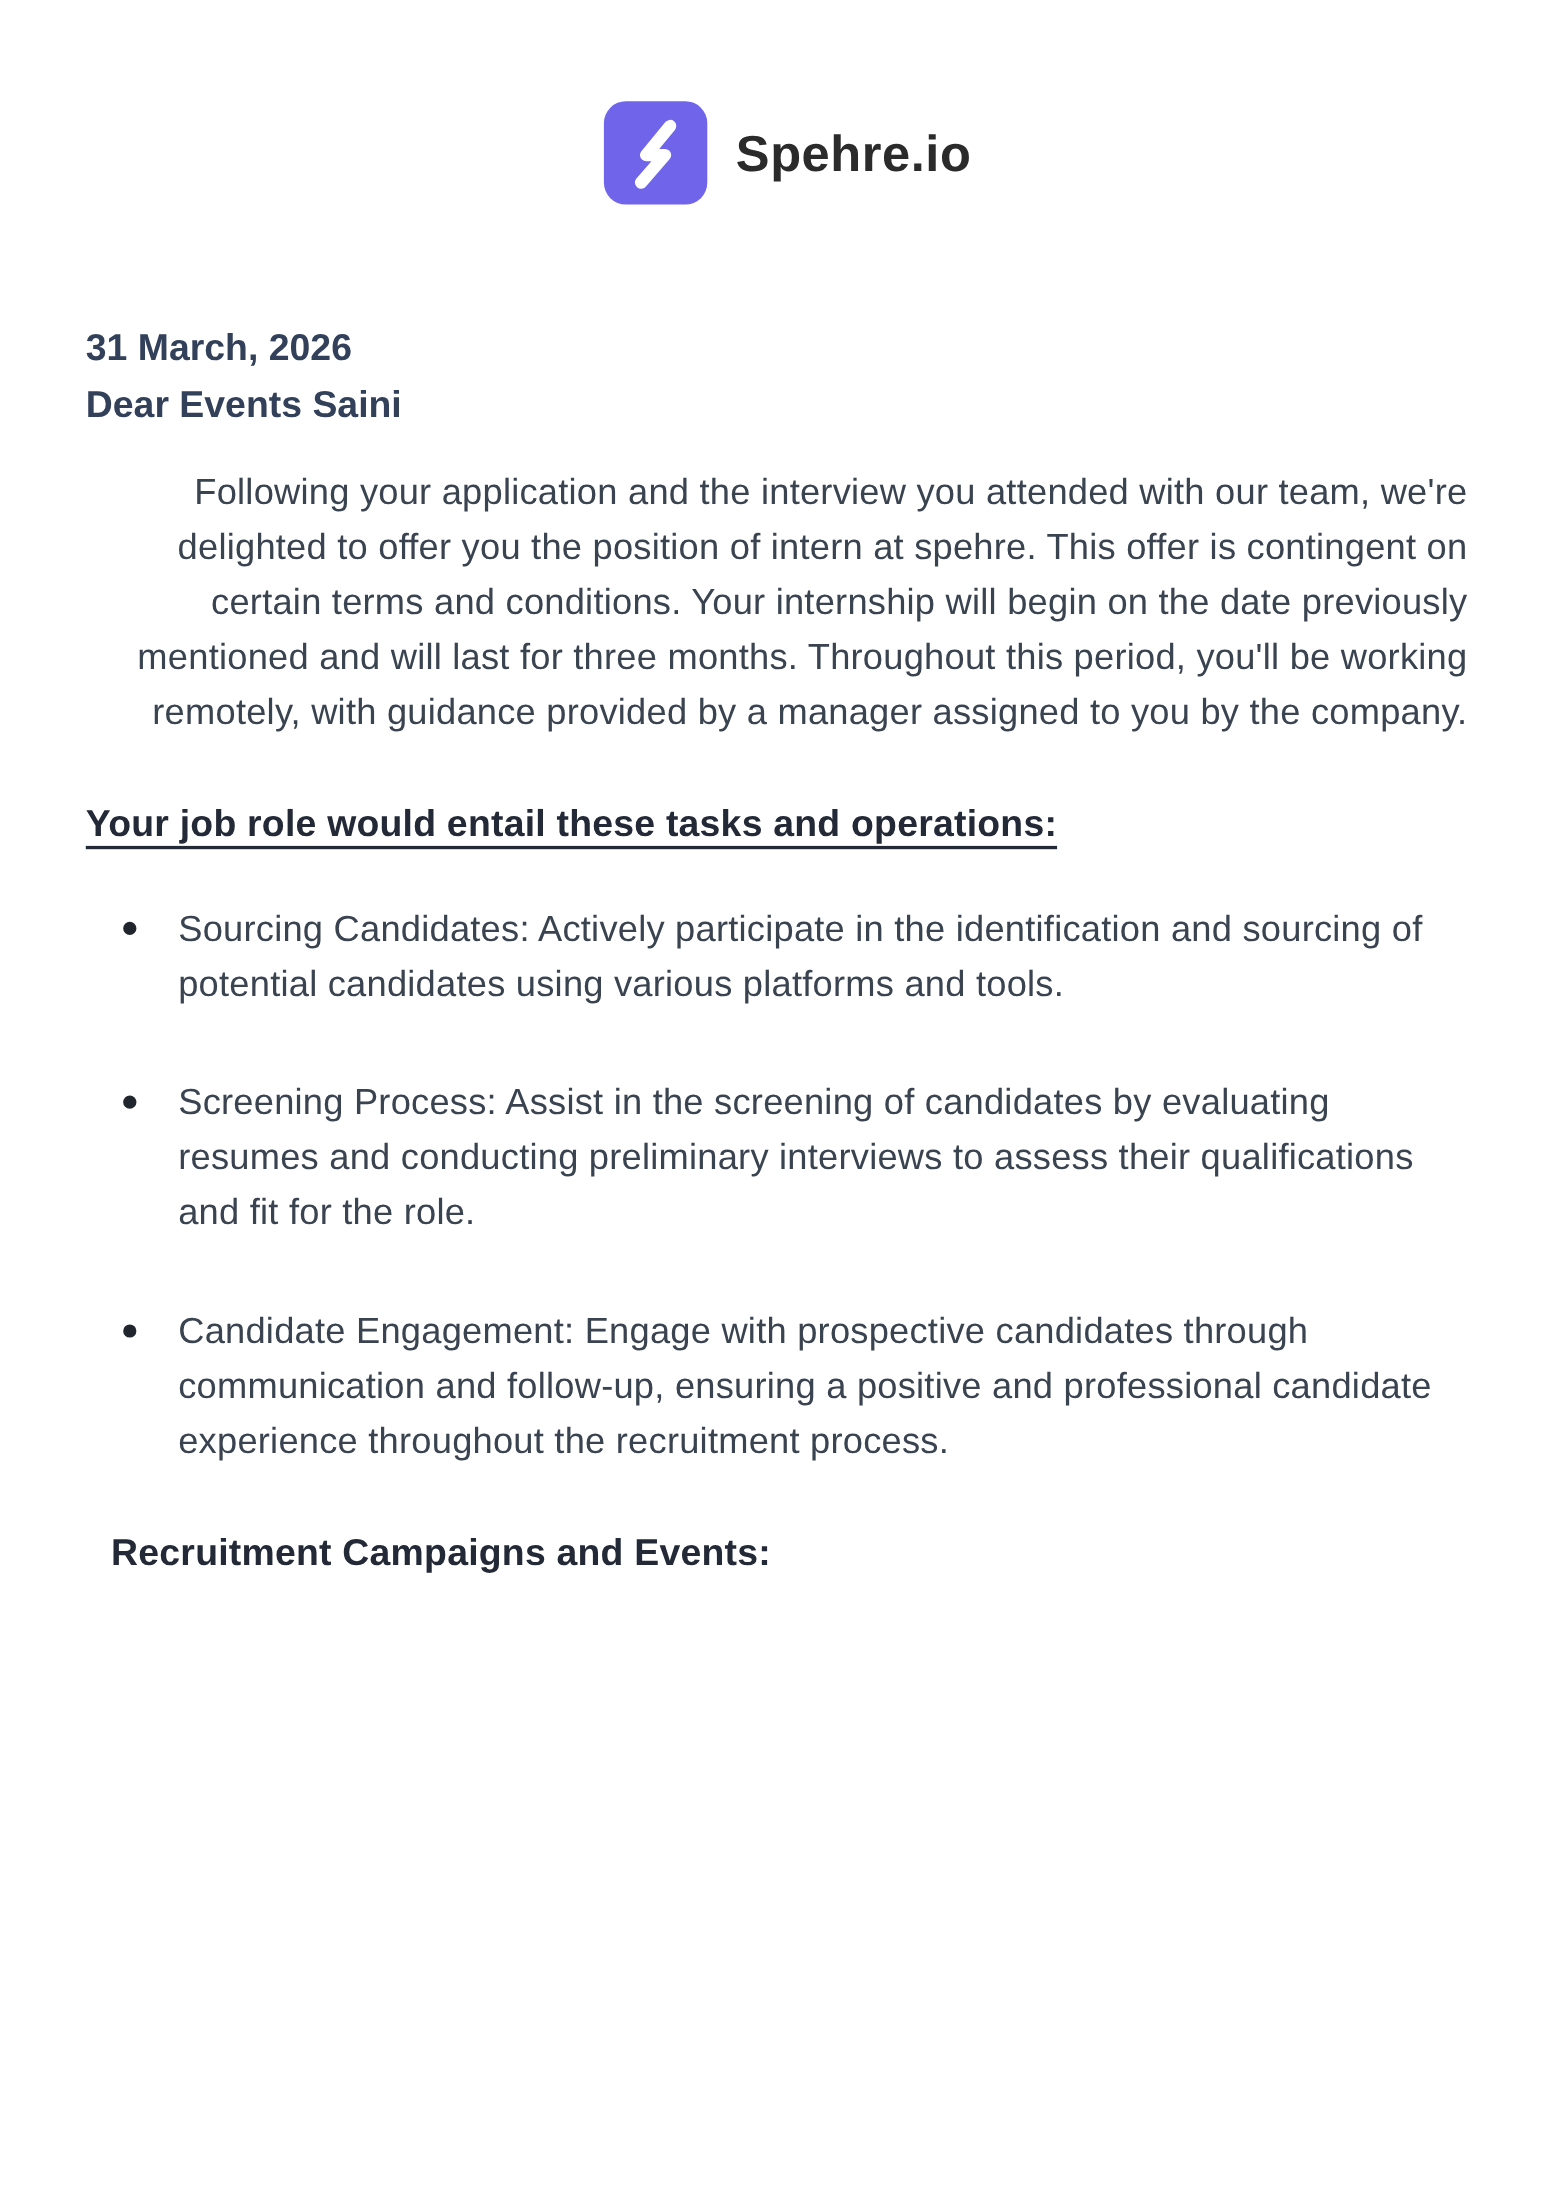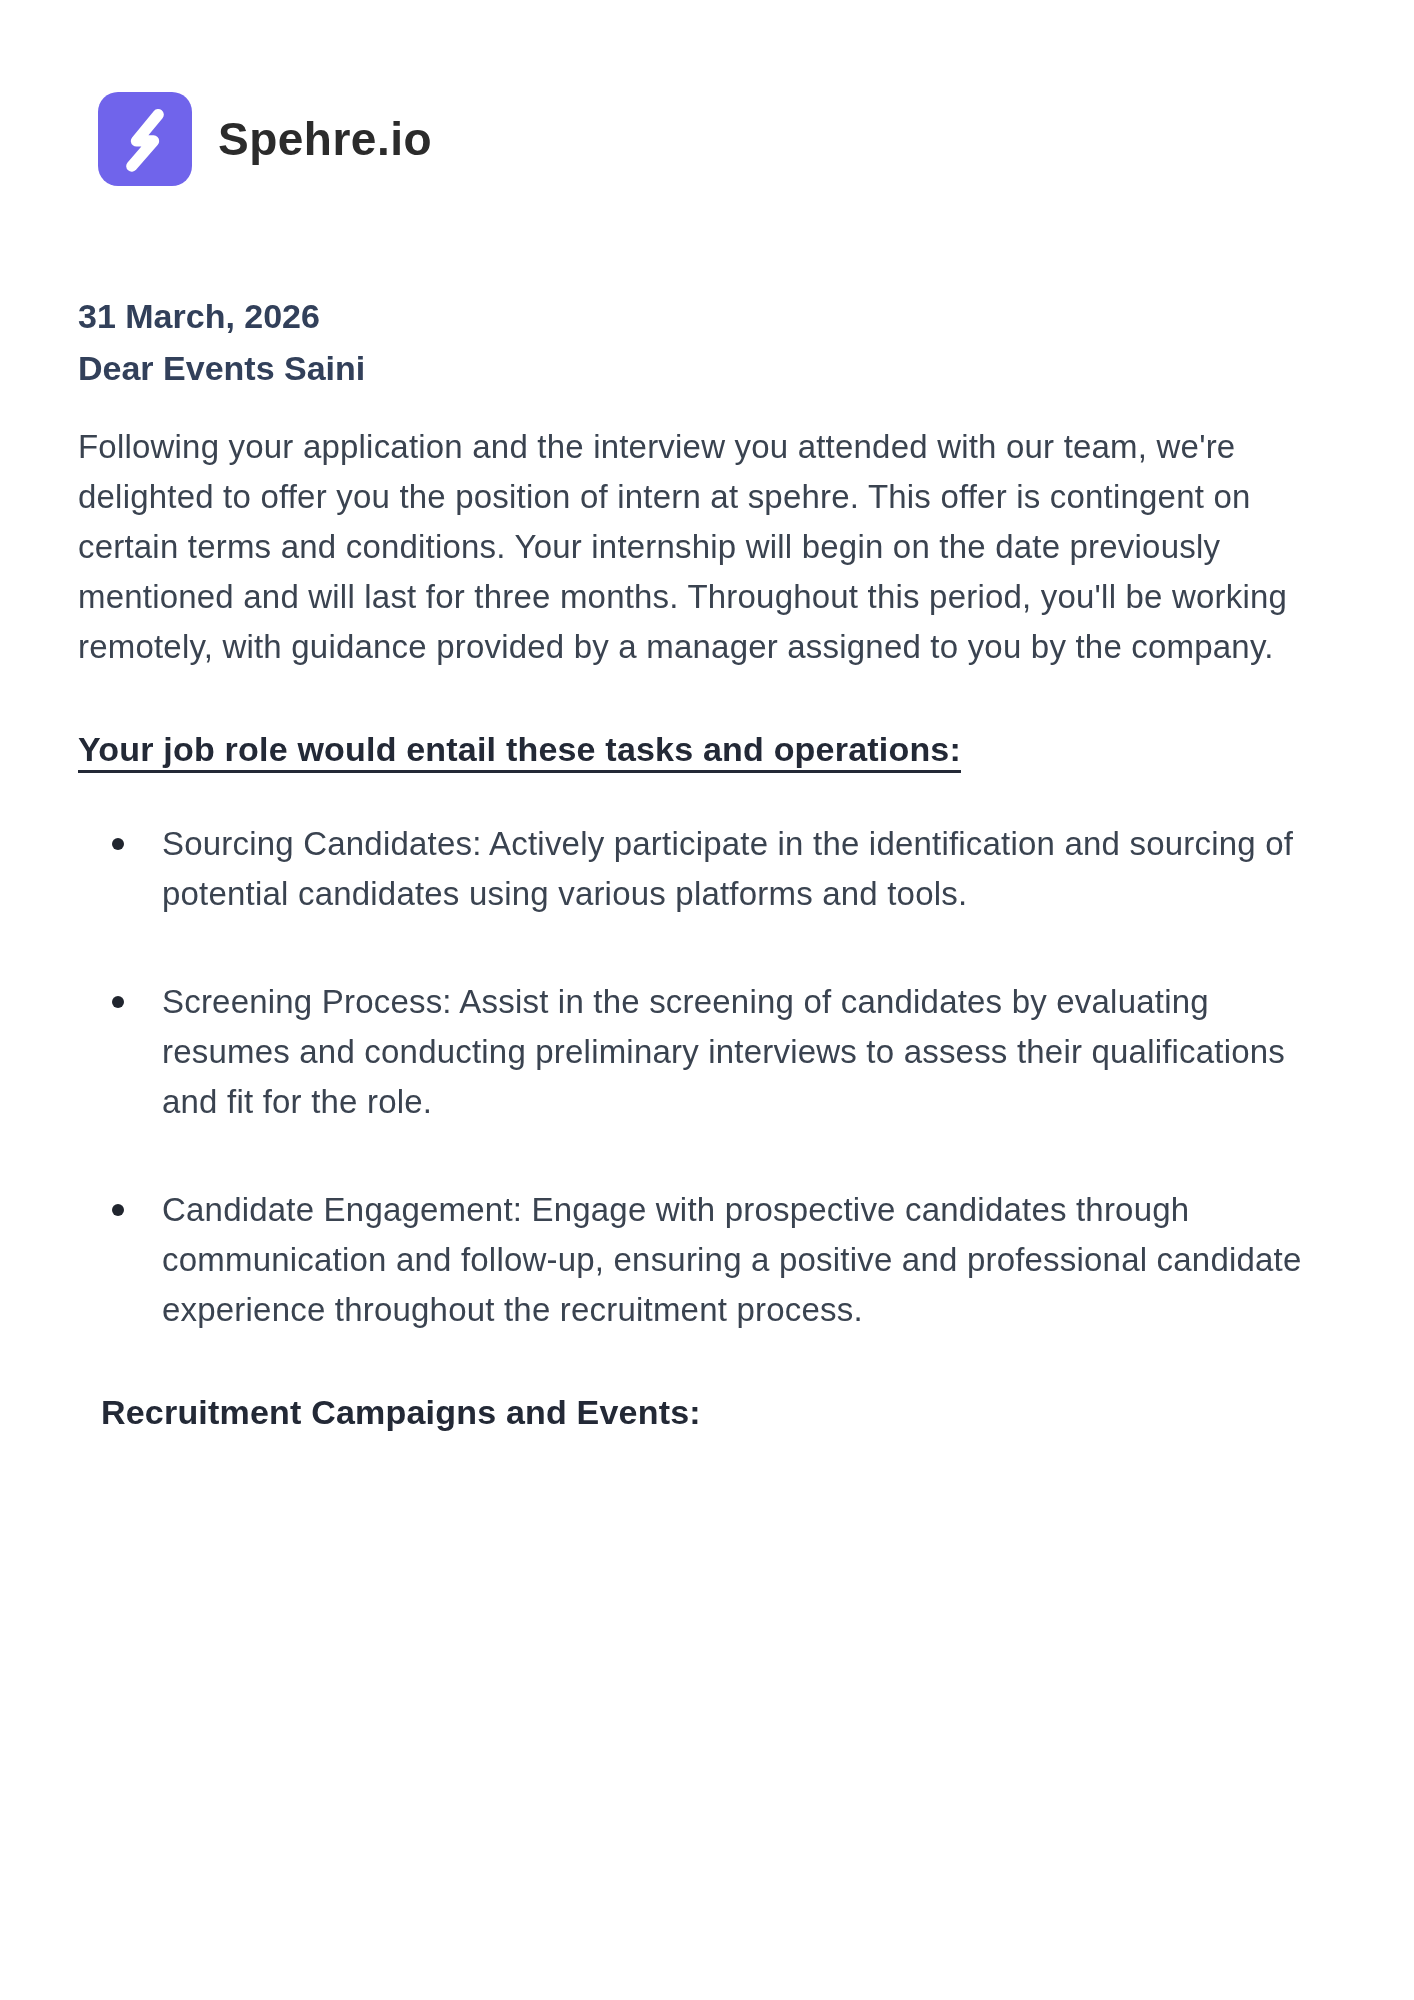--- a/index.html
+++ b/index.html
@@ -21,20 +21,21 @@
     padding: 92px 80px 0 78px;
   }
 
   
   .brand-row {
     display: flex;
     align-items: center;
     gap: 26px;
     margin-left: 20px;
     margin-bottom: 104px;
+    justify-content: center;
   }
 
   .logo-tile {
     width: 94px;
     height: 94px;
     border-radius: 20px;
     background: #7064EB;
     display: flex;
     align-items: center;
     justify-content: center;
@@ -67,20 +68,21 @@
     margin-bottom: 60px;
   }
 
   .body-text {
     color: #3A4350;
     font-size: 33px;
     font-weight: 400;
     line-height: 50px;
     letter-spacing: 0.2px;
     max-width: 1258px;
+    text-align: right;
   }
 
   .intro {
     margin-bottom: 58px;
   }
 
   .tasks-heading {
     color: #232936;
     font-size: 34px;
     font-weight: 700;

